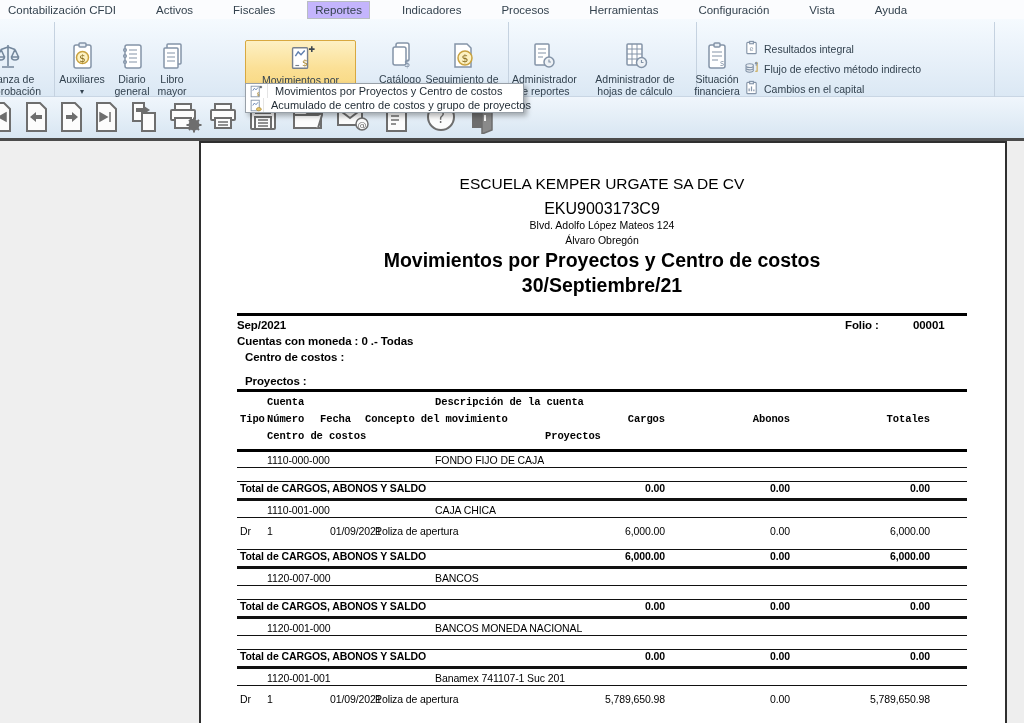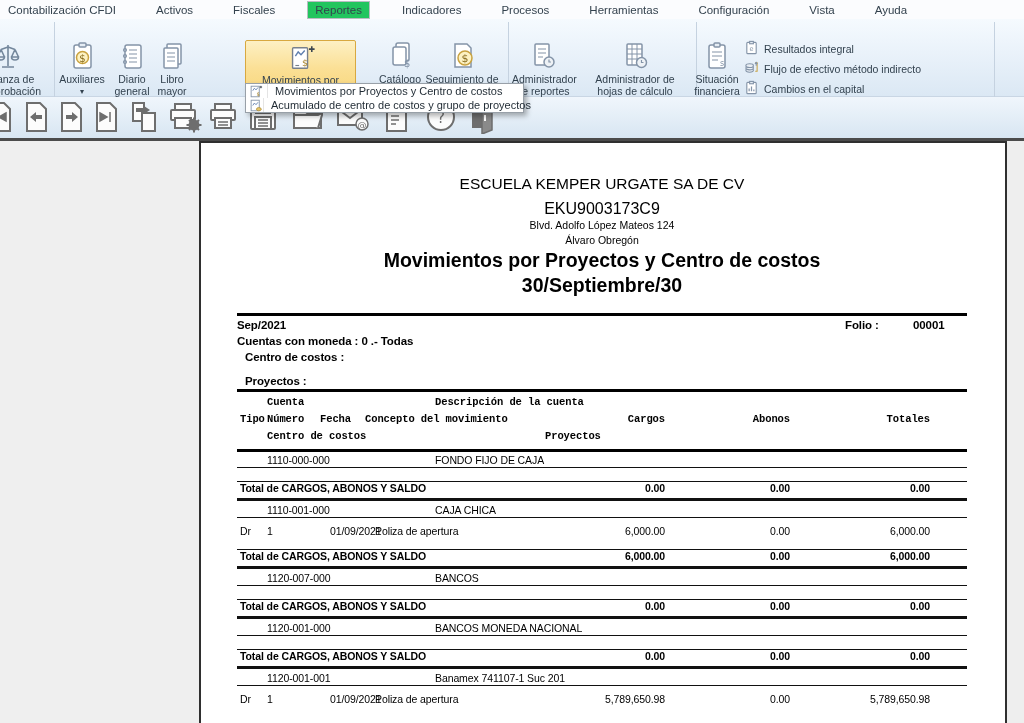--- a/index.html
+++ b/index.html
@@ -6,21 +6,21 @@
   html,body { width:1024px; height:723px; overflow:hidden; background:#eee;
               font-family:"Liberation Sans", sans-serif; }
   .app { position:relative; width:1024px; height:723px; }
 
   
   .tabbar { position:absolute; left:0; top:0; width:1024px; height:19px;
             background:#fbfcfe; display:flex; align-items:center; }
   .tab { font-size:11.5px; color:#34424e; white-space:nowrap; margin-right:26px;
          padding:2px 7px; cursor:default; }
   .tab:first-child { margin-left:1px; }
-  .tab.sel { background:#22c55e; box-shadow:0 0 0 1px #b9bdc2; }
+  .tab.sel { background:#c4b5fd; box-shadow:0 0 0 1px #b9bdc2; }
 
   
   .ribbon { position:absolute; left:0; top:19px; width:1024px; height:78px;
             background:linear-gradient(#f5fafe, #e7f0f9 55%, #dbe8f4);
             border-bottom:1px solid #c9d6e4; }
   .rsep { position:absolute; top:3px; height:88px; width:1px; background:#c5d2e0; }
   .rbtn { position:absolute; top:21px; text-align:center; color:#33424f; }
   .rbtn .ric { height:34px; display:flex; align-items:flex-start; justify-content:center; }
   .rbtn .rlab { font-size:10.5px; line-height:11.5px; color:#33424f; }
   .rbtn.hl { background:linear-gradient(#fdf0c4,#fbe096 45%,#f7d475);
@@ -416,21 +416,21 @@
   </div>
 
   <div class="preview">
     <div class="page">
       <div class="pc">
         <div class="ctr" style="top:32px;font-size:15.5px;font-weight:500">ESCUELA KEMPER URGATE SA DE CV</div>
         <div class="ctr" style="top:57px;font-size:16px;font-weight:500">EKU9003173C9</div>
         <div class="ctr" style="top:76px;font-size:10.5px">Blvd. Adolfo López Mateos 124</div>
         <div class="ctr" style="top:91px;font-size:10.5px">Álvaro Obregón</div>
         <div class="ctr b" style="top:106px;font-size:19.5px">Movimientos por Proyectos y Centro de costos</div>
-        <div class="ctr b" style="top:131px;font-size:19.5px">30/Septiembre/30</div>
+        <div class="ctr b" style="top:131px;font-size:19.5px">30/Septiembre/21</div>
 
         <div class="hline" style="top:170px;height:3px"></div>
         <div class="abs b f11" style="left:0;top:176px">Sep/2021</div>
         <div class="abs b f11" style="left:608px;top:176px">Folio :</div>
         <div class="abs b f11" style="left:676px;top:176px">00001</div>
         <div class="abs b f11" style="left:0;top:192px">Cuentas con moneda :  0 .- Todas</div>
         <div class="abs b f11" style="left:8px;top:208px">Centro de costos :</div>
         <div class="abs b f11" style="left:8px;top:232px">Proyectos :</div>
         <div class="hline" style="top:246px;height:3px"></div>
 

